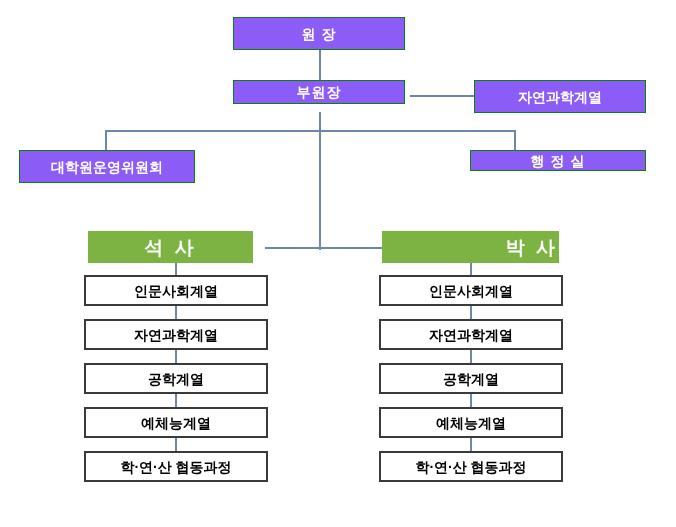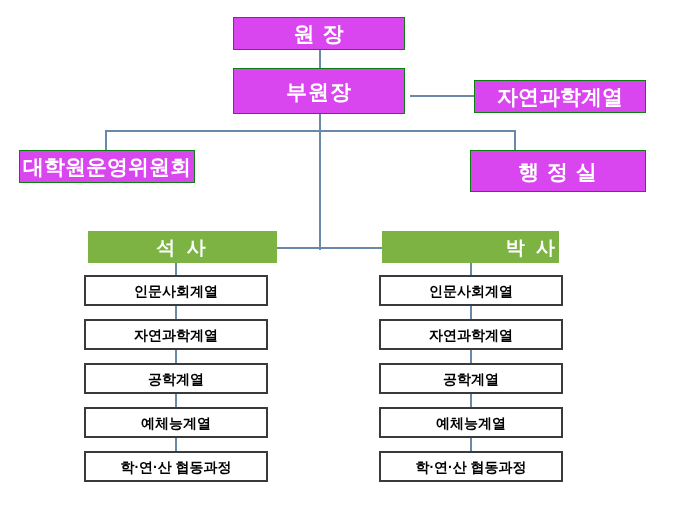--- a/index.html
+++ b/index.html
@@ -32,24 +32,24 @@
     display: flex;
     align-items: center;
     justify-content: center;
     text-align: center;
     line-height: 1;
     white-space: nowrap;
   }
 
   
   .node.exec {
-    background: #d946ef;
+    background: #8b5cf6;
     color: #ffffff;
     font-weight: bold;
-    font-size: 21px;
+    font-size: 14px;
     letter-spacing: 1px;
     border: 1px solid #0b8010;
   }
   .node.exec.tight { letter-spacing: 0px; }
 
   
   .node.degree {
     background: #7cb342;
     color: #ffffff;
     font-weight: bold;
@@ -87,37 +87,37 @@
   <div class="line h" style="left:265px; top:247px; width:118px;"></div>
 
   <div class="line v" style="left:175px; top:262px; height:214px;"></div>
 
   <div class="line v" style="left:470px; top:262px; height:214px;"></div>
 
   <div class="node exec" style="left:233px; top:17px; width:172px; height:33px;">
     <span>원  장</span>
   </div>
 
-  <div class="node exec" style="left:233px; top:68px; width:172px; height:46px;">
+  <div class="node exec" style="left:233px; top:80px; width:172px; height:24px;">
     <span>부원장</span>
   </div>
 
   <div class="node exec tight" style="left:474px; top:80px; width:172px; height:33px;">
     <span>자연과학계열</span>
   </div>
 
   <div class="node exec tight" style="left:19px; top:150px; width:176px; height:33px;">
     <span>대학원운영위원회</span>
   </div>
 
-  <div class="node exec" style="left:470px; top:150px; width:176px; height:42px;">
+  <div class="node exec" style="left:470px; top:150px; width:176px; height:21px;">
     <span>행 정 실</span>
   </div>
 
-  <div class="node degree" style="left:88px; top:231px; width:189px; height:32px;justify-content:center;">
+  <div class="node degree" style="left:88px; top:231px; width:165px; height:32px;justify-content:center;">
     <span>석  사</span>
   </div>
 
   <div class="node degree" style="left:382px; top:231px; width:177px; height:32px;justify-content:flex-end;">
     <span>박  사</span>
   </div>
 
   <div class="node leaf" style="left:84px; top:275px; width:184px; height:31px;">
     <span>인문사회계열</span>
   </div>

